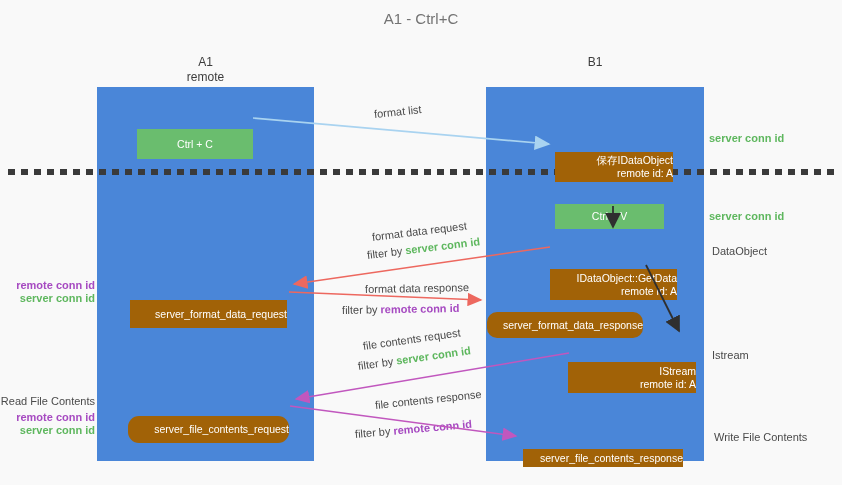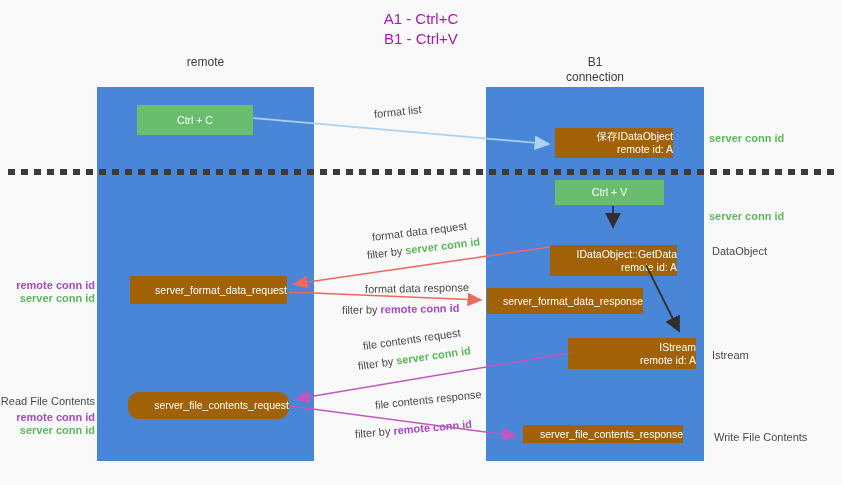--- a/index.html
+++ b/index.html
@@ -3,56 +3,56 @@
 <meta charset="utf-8">
 <style>
   html,body{margin:0;padding:0;}
   body{
     width:842px;height:485px;position:relative;overflow:hidden;
     background:#f9f9f9;
     font-family:"Liberation Sans", sans-serif;
     color:#3f3f3f;
   }
   .abs{position:absolute;}
-  .title{left:0;top:9px;width:842px;text-align:center;font-size:15px;line-height:20px;color:#a21caf;}
+  .title{left:0;top:9px;width:842px;text-align:center;font-size:15px;line-height:20px;color:#737373;}
   .lane{background:#4a86d8;top:87px;height:374px;}
   .lane-header{top:55px;text-align:center;font-size:12px;line-height:15px;color:#3c3c3c;}
   .node{
     color:#fff;text-align:center;font-size:10.5px;line-height:13px;
     display:flex;flex-direction:column;justify-content:center;align-items:center;
     white-space:nowrap;
+    margin-top:24px;
   }
   .green{background:#6abd6e;}
   .orange{background:#a16207;align-items:flex-end;}
   .divider{
     left:8px;top:169px;width:826px;height:6px;
     background:repeating-linear-gradient(90deg,#3a3a3a 0 7px,transparent 7px 13px);
   }
   .flow-label{font-size:11px;color:#4a4a4a;white-space:nowrap;transform-origin:left center;}
   .conn-green{color:#5eb75e;font-weight:bold;}
   .conn-purple{color:#a64ac1;font-weight:bold;}
   .side-label{font-size:11px;white-space:nowrap;}
   .side-plain{color:#4a4a4a;}
   .left-col{left:0;width:95px;text-align:right;}
   svg.overlay{position:absolute;left:0;top:0;pointer-events:none;}
 </style>
 </head>
 <body>
 
 <div class="abs title">
   <div>A1 - Ctrl+C</div>
-  <div>B1 - Ctrl+V</div>
 </div>
 
 <div class="abs lane-header" style="left:97px;width:217px;">
+  <div>A1</div>
   <div>remote</div>
 </div>
 <div class="abs lane-header" style="left:486px;width:218px;">
   <div>B1</div>
-  <div>connection</div>
 </div>
 
 <div class="abs lane" style="left:97px;width:217px;"></div>
 <div class="abs lane" style="left:486px;width:218px;"></div>
 
 <div class="abs divider"></div>
 
 <div class="abs node green" style="left:137px;top:105px;width:116px;height:30px;">
   <span>Ctrl + C</span>
 </div>
@@ -68,21 +68,21 @@
 
 <div class="abs node orange" style="left:550px;top:245px;width:127px;height:31px;">
   <span>IDataObject::GetData</span>
   <span>remote id: A</span>
 </div>
 
 <div class="abs node orange" style="left:130px;top:276px;width:157px;height:28px;">
   <span>server_format_data_request</span>
 </div>
 
-<div class="abs node orange" style="left:487px;top:288px;width:156px;height:26px;">
+<div class="abs node orange" style="left:487px;top:288px;width:156px;height:26px;border-radius:10px;">
   <span>server_format_data_response</span>
 </div>
 
 <div class="abs node orange" style="left:568px;top:338px;width:128px;height:31px;">
   <span>IStream</span>
   <span>remote id: A</span>
 </div>
 
 <div class="abs node orange" style="left:128px;top:392px;width:161px;height:27px;border-radius:11px;">
   <span>server_file_contents_request</span>

